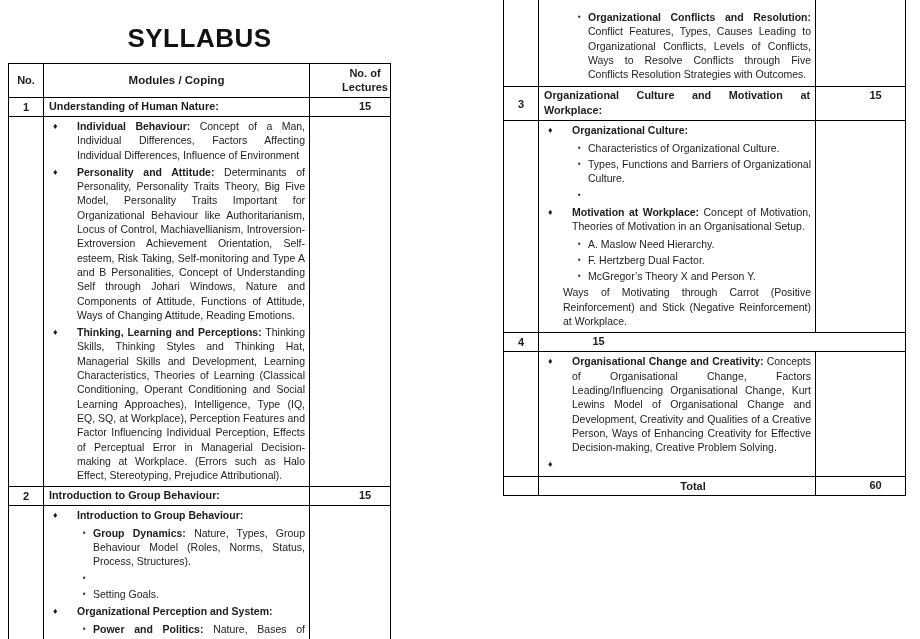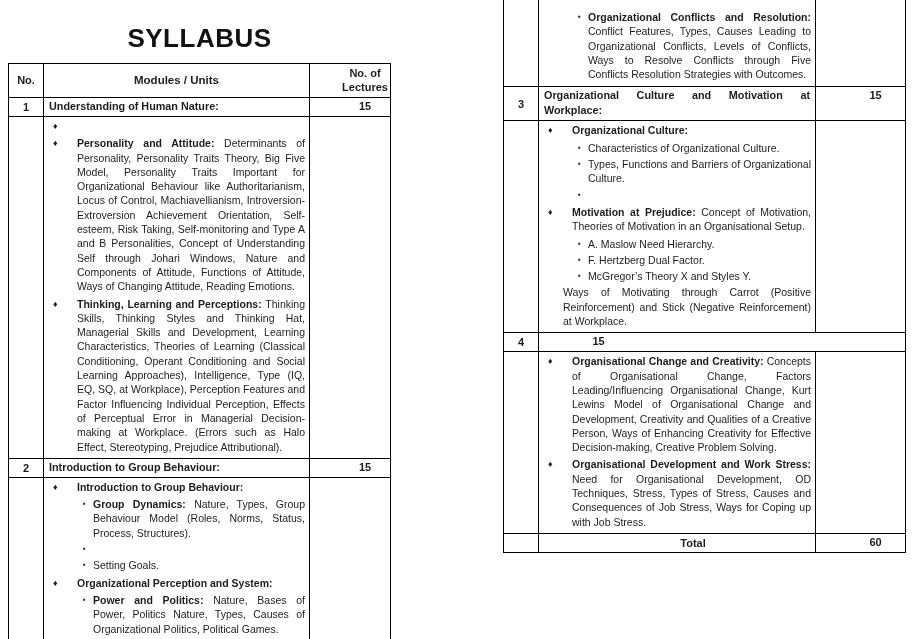--- a/index.html
+++ b/index.html
@@ -73,21 +73,21 @@
 
 <div class="page">
   <div class="col-left">
     <div class="doc-title">SYLLABUS</div>
     <div class="tbl tbl-left">
         <div class="row row-header">
           <div class="c-no">
             <span>No.</span>
           </div>
           <div class="c-mod">
-            <div>Modules / Units</div>
+            <div>Modules / Coping</div>
           </div>
           <div class="c-lec">
             <div class="hdr-lec">No. of Lectures</div>
           </div>
         </div>
         <div class="row row-module">
           <div class="c-no">
             <span>1</span>
           </div>
           <div class="c-mod">
@@ -95,20 +95,21 @@
           </div>
           <div class="c-lec">
             <span>15</span>
           </div>
         </div>
         <div class="row row-content">
           <div class="c-no"></div>
           <div class="c-mod content">
             <div class="item item-b1">
               <span class="glyph glyph-d">♦</span>
+              <div class="text"><span class="lead">Individual Behaviour:</span> <span class="rest">Concept of a Man, Individual Differences, Factors Affecting Individual Differences, Influence of Environment</span></div>
             </div>
             <div class="item item-b1">
               <span class="glyph glyph-d">♦</span>
               <div class="text"><span class="lead">Personality and Attitude:</span> <span class="rest">Determinants of Personality, Personality Traits Theory, Big Five Model, Personality Traits Important for Organizational Behaviour like Authoritarianism, Locus of Control, Machiavellianism, Introversion-Extroversion Achievement Orientation, Self-esteem, Risk Taking, Self-monitoring and Type A and B Personalities, Concept of Understanding Self through Johari Windows, Nature and Components of Attitude, Functions of Attitude, Ways of Changing Attitude, Reading Emotions.</span></div>
             </div>
             <div class="item item-b1">
               <span class="glyph glyph-d">♦</span>
               <div class="text"><span class="lead">Thinking, Learning and Perceptions:</span> <span class="rest">Thinking Skills, Thinking Styles and Thinking Hat, Managerial Skills and Development, Learning Characteristics, Theories of Learning (Classical Conditioning, Operant Conditioning and Social Learning Approaches), Intelligence, Type (IQ, EQ, SQ, at Workplace), Perception Features and Factor Influencing Individual Perception, Effects of Perceptual Error in Managerial Decision-making at Workplace. (Errors such as Halo Effect, Stereotyping, Prejudice Attributional).</span></div>
             </div>
           </div>
@@ -192,33 +193,33 @@
             </div>
             <div class="item item-b2">
               <span class="glyph glyph-s">▪</span>
               <div class="text"><span class="rest">Types, Functions and Barriers of Organizational Culture.</span></div>
             </div>
             <div class="item item-b2">
               <span class="glyph glyph-s">▪</span>
             </div>
             <div class="item item-b1">
               <span class="glyph glyph-d">♦</span>
-              <div class="text"><span class="lead">Motivation at Prejudice:</span> <span class="rest">Concept of Motivation, Theories of Motivation in an Organisational Setup.</span></div>
+              <div class="text"><span class="lead">Motivation at Workplace:</span> <span class="rest">Concept of Motivation, Theories of Motivation in an Organisational Setup.</span></div>
             </div>
             <div class="item item-b2">
               <span class="glyph glyph-s">▪</span>
               <div class="text"><span class="rest">A. Maslow Need Hierarchy.</span></div>
             </div>
             <div class="item item-b2">
               <span class="glyph glyph-s">▪</span>
               <div class="text"><span class="rest">F. Hertzberg Dual Factor.</span></div>
             </div>
             <div class="item item-b2">
               <span class="glyph glyph-s">▪</span>
-              <div class="text"><span class="rest">McGregor’s Theory X and Styles Y.</span></div>
+              <div class="text"><span class="rest">McGregor’s Theory X and Person Y.</span></div>
             </div>
             <div class="item item-para">
               <div class="text"><span class="rest">Ways of Motivating through Carrot (Positive Reinforcement) and Stick (Negative Reinforcement) at Workplace.</span></div>
             </div>
           </div>
           <div class="c-lec"></div>
         </div>
         <div class="row row-module">
           <div class="c-no">
             <span>4</span>
@@ -229,21 +230,20 @@
         </div>
         <div class="row row-content">
           <div class="c-no"></div>
           <div class="c-mod content">
             <div class="item item-b1">
               <span class="glyph glyph-d">♦</span>
               <div class="text"><span class="lead">Organisational Change and Creativity:</span> <span class="rest">Concepts of Organisational Change, Factors Leading/Influencing Organisational Change, Kurt Lewins Model of Organisational Change and Development, Creativity and Qualities of a Creative Person, Ways of Enhancing Creativity for Effective Decision-making, Creative Problem Solving.</span></div>
             </div>
             <div class="item item-b1">
               <span class="glyph glyph-d">♦</span>
-              <div class="text"><span class="lead">Organisational Development and Work Stress:</span> <span class="rest">Need for Organisational Development, OD Techniques, Stress, Types of Stress, Causes and Consequences of Job Stress, Ways for Coping up with Job Stress.</span></div>
             </div>
           </div>
           <div class="c-lec"></div>
         </div>
         <div class="row row-total">
           <div class="c-no"></div>
           <div class="c-mod">
             <div class="total-label">Total</div>
           </div>
           <div class="c-lec">

